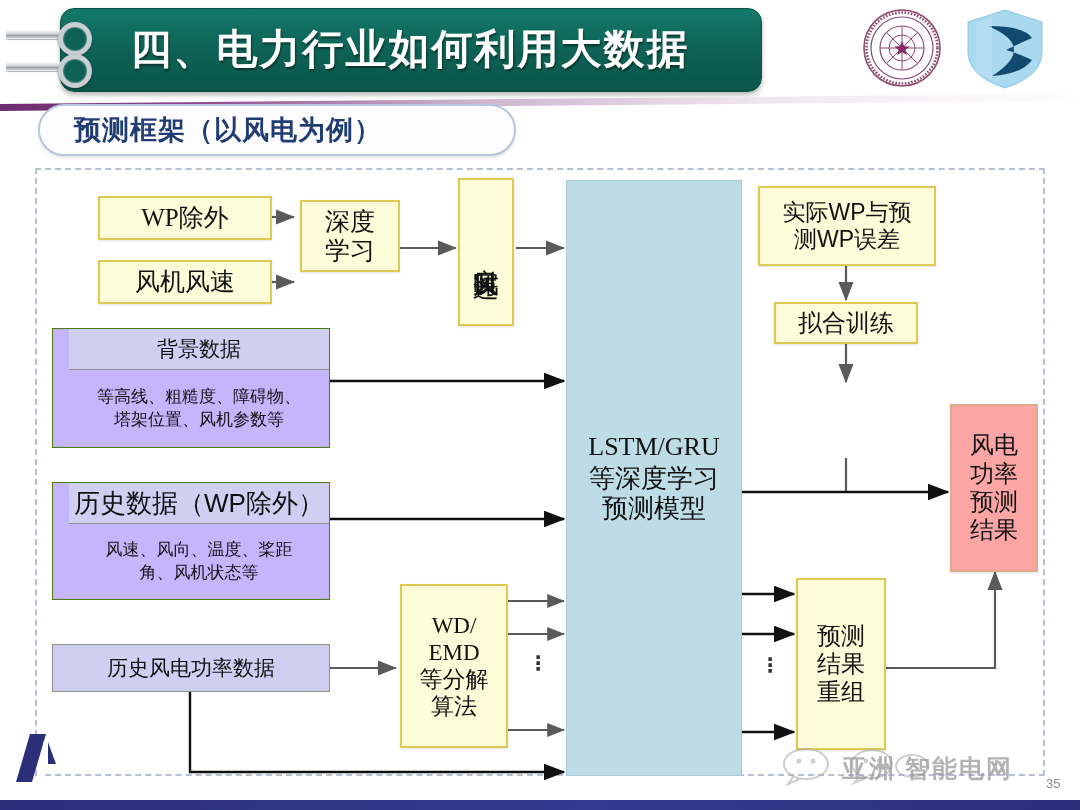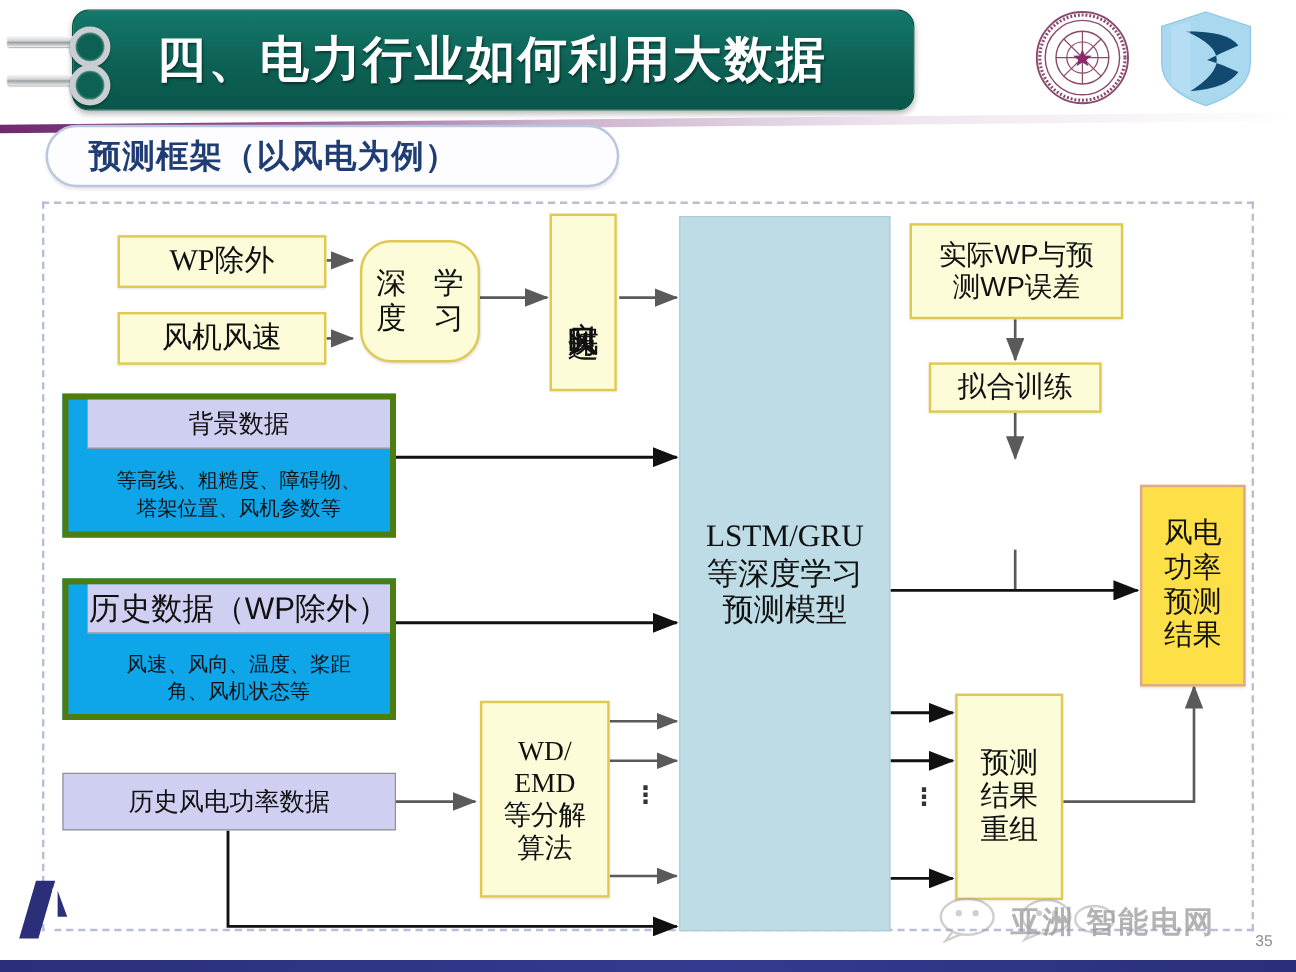--- a/index.html
+++ b/index.html
@@ -71,28 +71,28 @@
   }
 
   
   .box{position:absolute;box-sizing:border-box;display:flex;align-items:center;
        justify-content:center;text-align:center;line-height:1.18;}
   .yellow{
     background:#fcfcd8;border:2px solid #e0c952;
     color:#111;box-shadow:0 1px 2px rgba(0,0,0,.12);
   }
   .pink{
-    background:#fde047;border:2px solid #dfa98c;color:#111;
+    background:#fca5a5;border:2px solid #dfa98c;color:#111;
     box-shadow:0 1px 2px rgba(0,0,0,.12);
     justify-content:center;
   }
   .teal{
     background:#bedce6;border:1px solid #a9ccd8;color:#111;
   }
-  .grp{position:absolute;box-sizing:border-box;border:5px solid #4d7c0f;background:#0ea5e9;padding-left:16px;}
+  .grp{position:absolute;box-sizing:border-box;border:1px solid #4d7c0f;background:#c4b5fd;padding-left:16px;}
   .grp-hd{
     background:#cfcff2;border-bottom:1px solid #8f8f8f;
     display:flex;align-items:center;justify-content:center;
     font-size:21px;color:#111;height:40px;white-space:nowrap;
   }
   .grp-bd{
     display:flex;align-items:center;justify-content:center;text-align:center;
     font-size:17px;color:#111;line-height:1.35;padding:3px 6px;box-sizing:border-box;
   }
   .solo{
@@ -236,21 +236,21 @@
   </svg>
 
   <div class="box yellow serif" style="left:98px;top:196px;width:174px;height:44px;font-size:25px;">
     <span>WP除外</span>
   </div>
 
   <div class="box yellow" style="left:98px;top:260px;width:174px;height:44px;font-size:25px;">
     <span>风机风速</span>
   </div>
 
-  <div class="box yellow" style="left:300px;top:200px;width:100px;height:102px;font-size:25px;flex-direction:row;border-radius:26px;">
+  <div class="box yellow" style="left:300px;top:200px;width:100px;height:72px;font-size:25px;flex-direction:column;">
     <span>深度</span>
     <span>学习</span>
   </div>
 
   <div class="box yellow" style="left:458px;top:178px;width:56px;height:148px;font-size:26px;">
     <span class="vert">实时风速</span>
   </div>
 
   <div class="grp" style="left:52px;top:328px;width:278px;height:120px;">
     <div class="grp-hd">背景数据</div>

